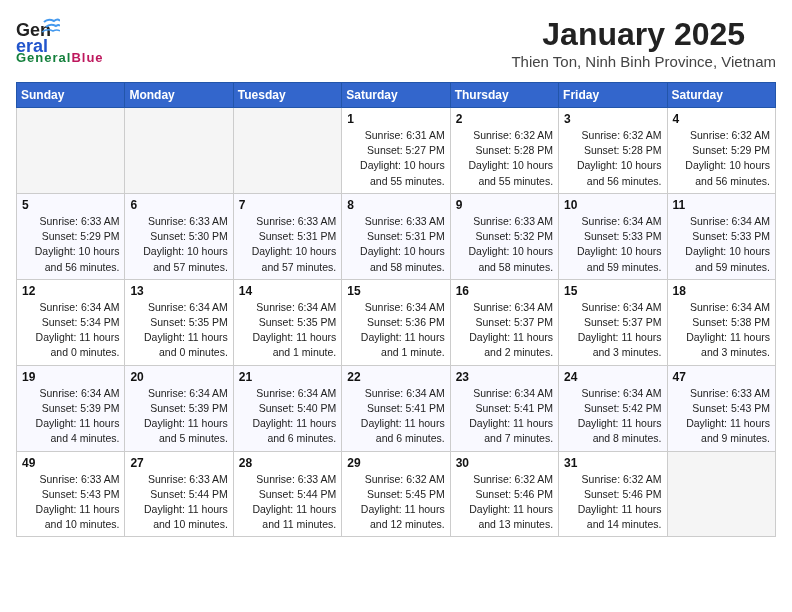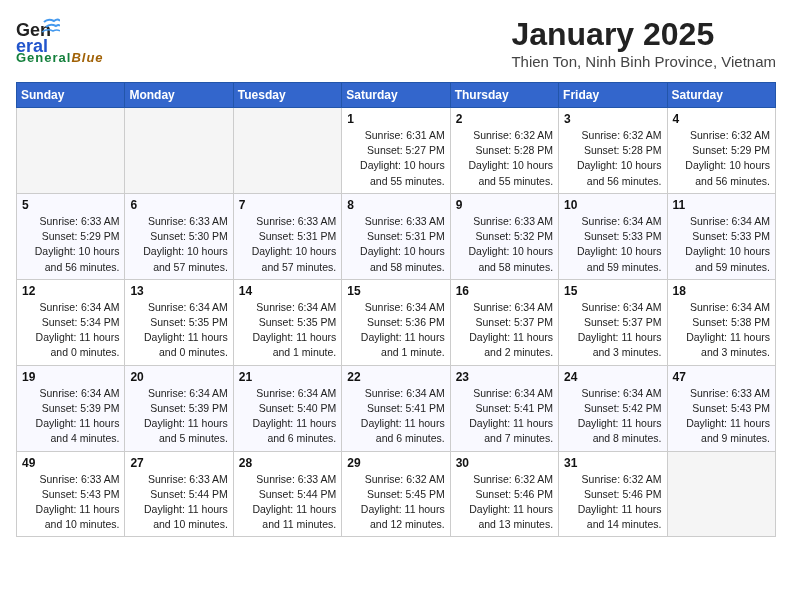--- a/index.html
+++ b/index.html
@@ -15,21 +15,21 @@
       justify-content: space-between;
       align-items: flex-start;
       margin-bottom: 12px;
     }
     .logo {
       display: flex;
       flex-direction: column;
       align-items: flex-start;
     }
     .title-block {
-      text-align: left;
+      text-align: center;
     }
     .calendar-title {
       font-size: 32px;
       font-weight: bold;
       color: #222;
     }
     .calendar-subtitle {
       font-size: 15px;
       color: #444;
     }
@@ -86,21 +86,21 @@
           <text x="0" y="20" font-size="18" font-weight="bold" fill="#222">Gen</text>
           <text x="0" y="36" font-size="18" font-weight="bold" fill="#2255cc">eral</text>
 
           <path d="M28 6 Q32 2 38 5 Q42 2 44 5" stroke="#4499ee" stroke-width="2" fill="none"></path>
           <path d="M30 11 Q34 7 40 10 Q43 8 44 10" stroke="#4499ee" stroke-width="2" fill="none"></path>
           <path d="M26 16 Q31 12 37 15 Q41 13 44 15" stroke="#4499ee" stroke-width="1.5" fill="none"></path>
         </svg>
       </div>
     </div>
     <div style="font-size:13px;font-weight:bold;color:#222;margin-top:-4px;letter-spacing:1px;">
-      <span style="color:#15803d;">General</span><span style="color:#a16207;font-style:italic;">Blue</span>
+      <span style="color:#15803d;">General</span><span style="color:#be185d;">Blue</span>
     </div>
   </div>
   <div class="title-block">
     <div class="calendar-title">January 2025</div>
     <div class="calendar-subtitle">Thien Ton, Ninh Binh Province, Vietnam</div>
   </div>
 </div>
 
 <table class="calendar">
   <thead>

